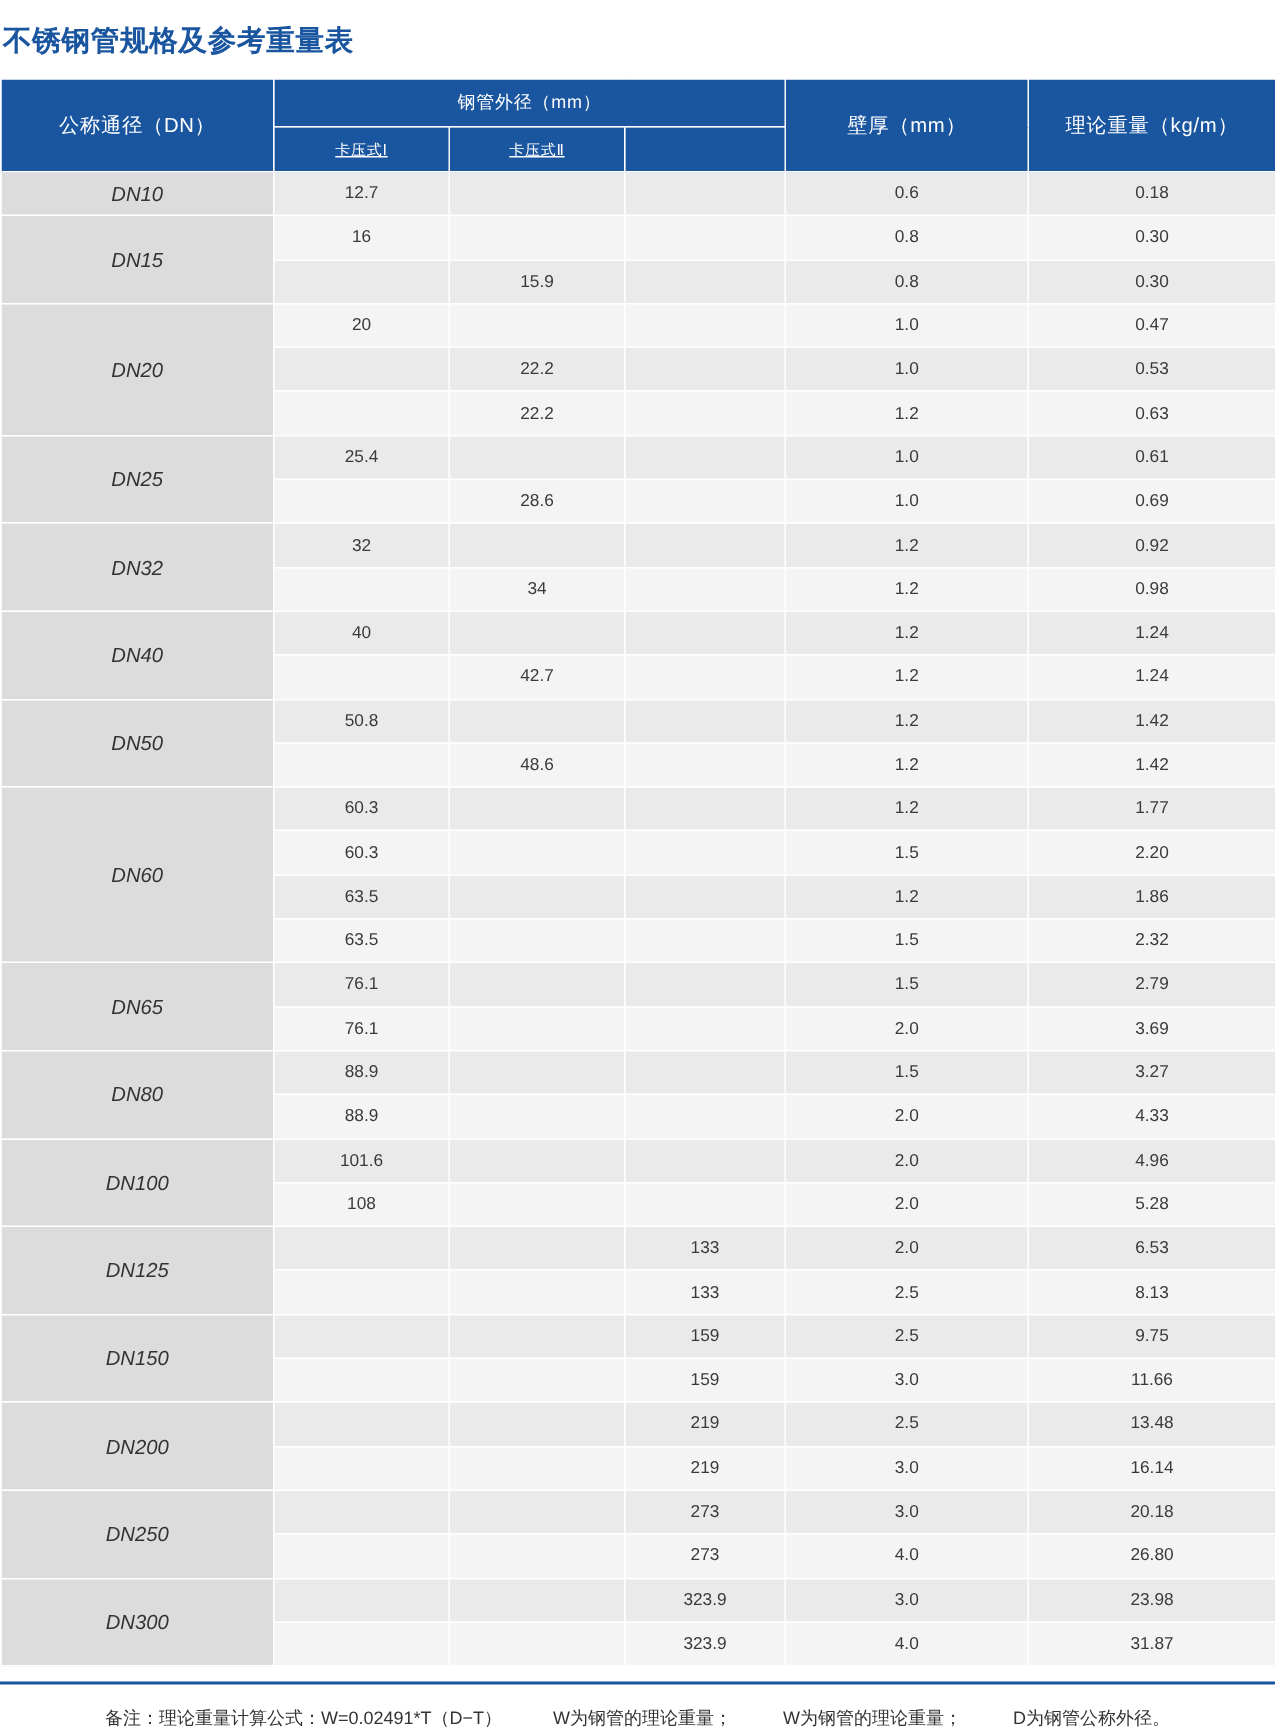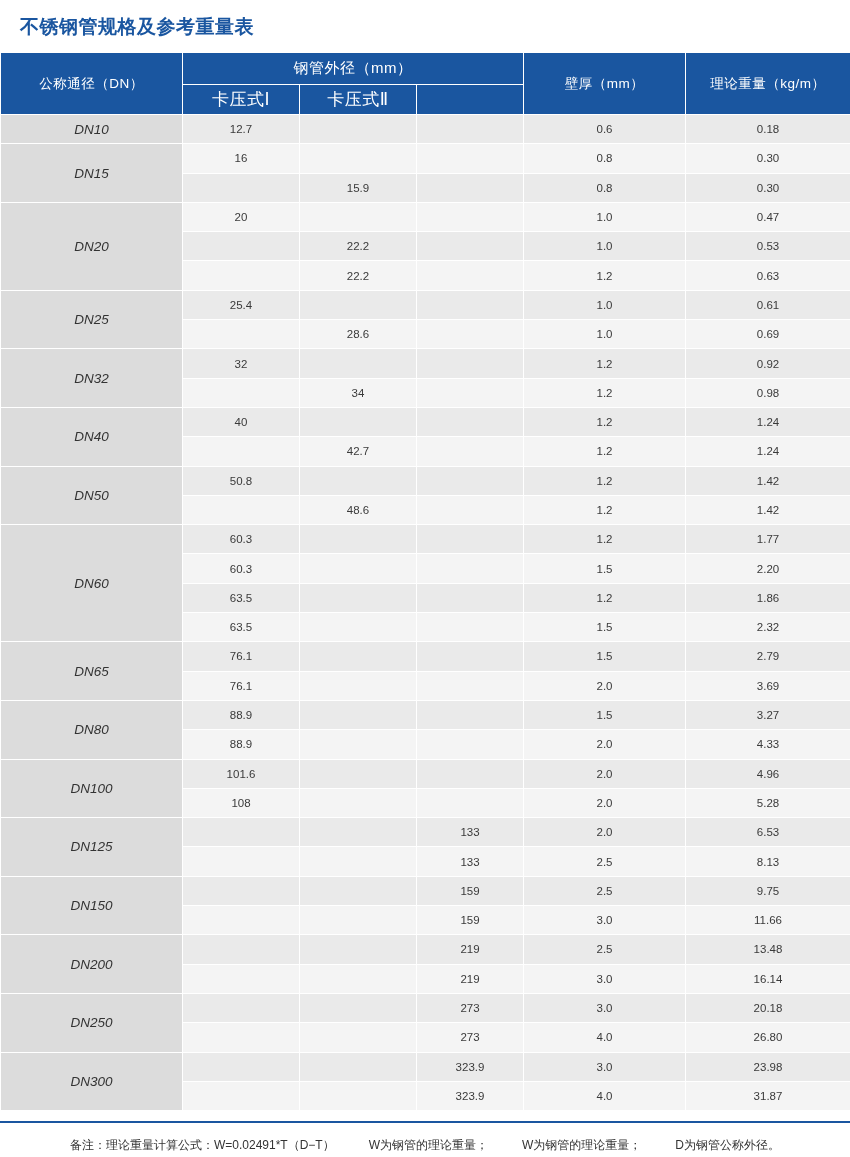--- a/index.html
+++ b/index.html
@@ -16,21 +16,21 @@
   .page {
     width: 850px;
     box-sizing: border-box;
     padding: 0;
     position: relative;
   }
   .title {
     font-size: 19px;
     font-weight: bold;
     color: #1a56a0;
-    padding: 14px 0 12px 20px;
+    padding: 14px 0 12px 2px;
     letter-spacing: 0.5px;
   }
   table.spec {
     border-collapse: collapse;
     width: 850px;
     table-layout: fixed;
   }
   table.spec col.c-dn { width: 182px; }
   table.spec col.c-k1 { width: 117px; }
   table.spec col.c-k2 { width: 117px; }
@@ -46,25 +46,26 @@
   }
   thead th {
     background: #1a56a0;
     color: #ffffff;
     font-weight: normal;
     font-size: 13px;
     letter-spacing: 0.5px;
   }
   thead th.top-group {
     height: 31px;
-    font-size: 15px;
+    font-size: 12px;
   }
   thead th.sub {
     height: 29px;
-    font-size: 17px;
+    font-size: 10px;
+    text-decoration: underline;
   }
   thead th.tall {
     height: 60px;
     font-size: 13.5px;
     text-align: center;
   }
   tbody td {
     height: 28.3px;
     font-size: 11.5px;
     color: #3a3a3a;

